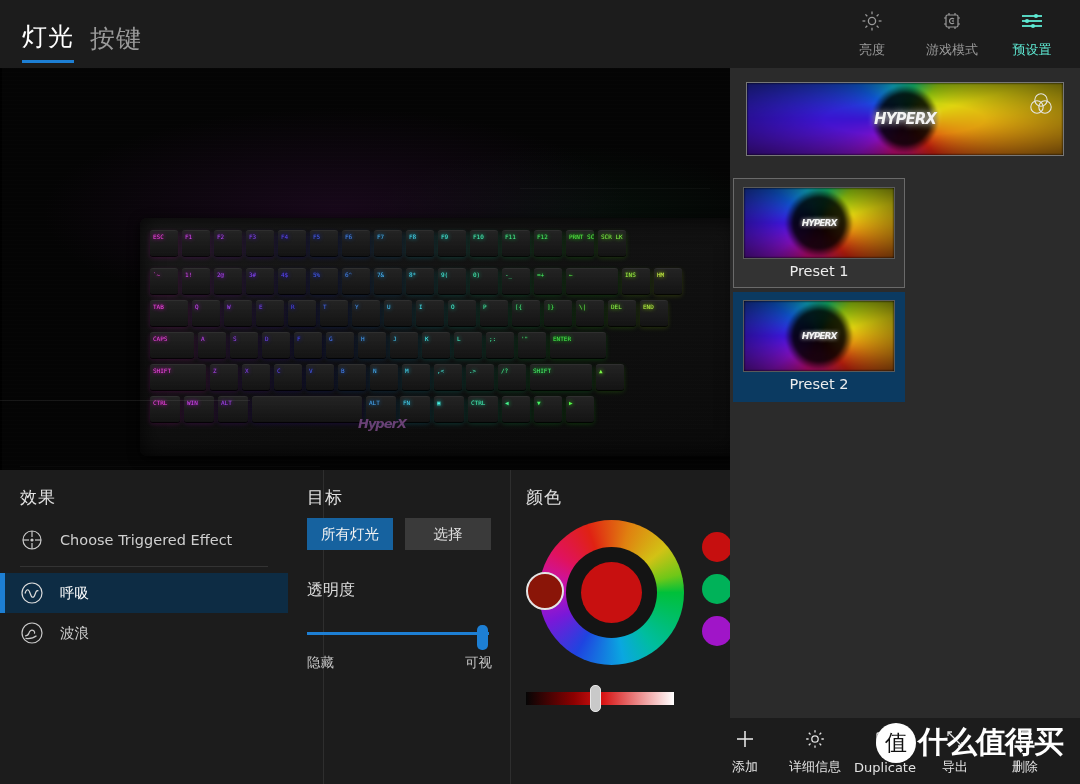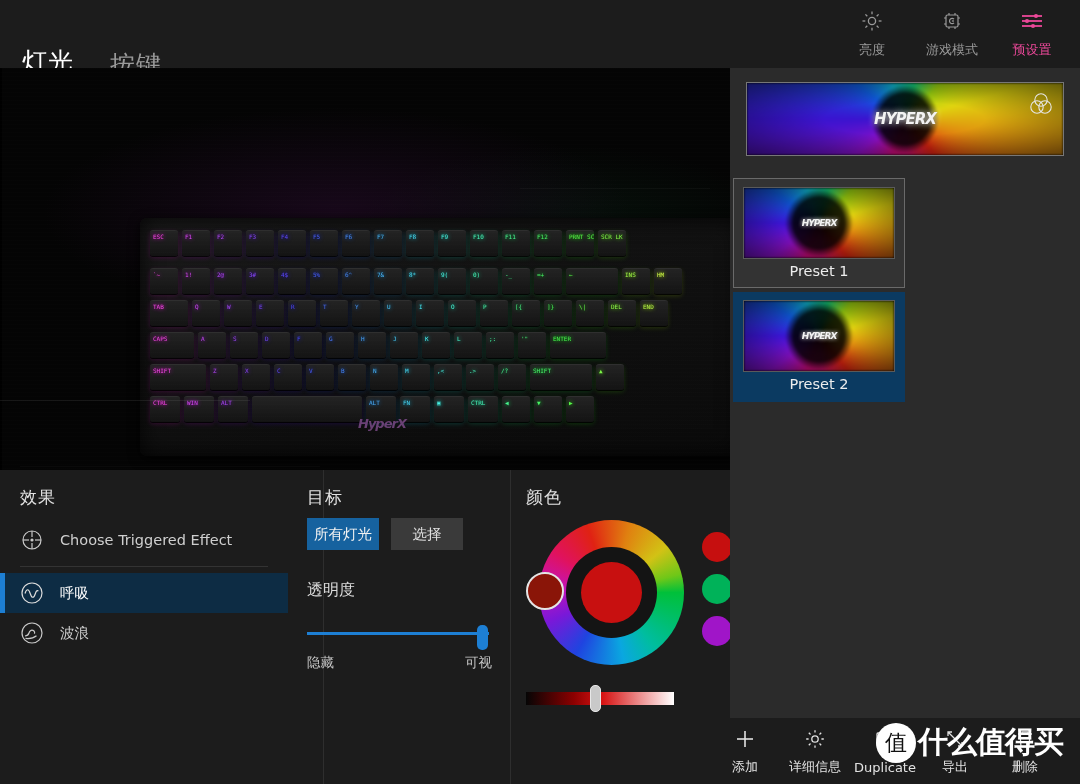--- a/index.html
+++ b/index.html
@@ -7,29 +7,29 @@
   body {
     background:#1c1c1c;
     font-family:"Liberation Sans","DejaVu Sans",sans-serif;
     color:#d8d8d8;
     -webkit-font-smoothing:antialiased;
   }
   #app { position:relative; width:1080px; height:784px; background:#1c1c1c; }
 
   
   .topbar { position:absolute; left:0; top:0; width:1080px; height:68px; background:#1c1c1c; }
-  .tabs { position:absolute; left:22px; top:20px; display:flex; gap:36px; align-items:flex-end;margin-top:25px; }
+  .tabs { position:absolute; left:22px; top:20px; display:flex; gap:16px; align-items:center; }
   .tab { font-size:25px; color:#9a9a9a; padding-bottom:7px; cursor:pointer; letter-spacing:1px;
          font-family:"DejaVu Sans","Liberation Sans",sans-serif; }
   .tab.active { color:#ffffff; border-bottom:3px solid #1d7fd4; }
 
   .topicons { position:absolute; right:8px; top:8px; display:flex; gap:0px; }
   .topicon { width:80px; display:flex; flex-direction:column; align-items:center; gap:7px;
              cursor:pointer; color:#9a9a9a; }
-  .topicon.active { color:#ec4899; }
+  .topicon.active { color:#5eead4; }
   .topicon .glyph { height:26px; display:flex; align-items:center; justify-content:center; }
   .topicon .lbl { font-size:13px; font-family:"DejaVu Sans","Liberation Sans",sans-serif; }
 
   
   .preview { position:absolute; left:0; top:68px; width:730px; height:402px;
              background:#000; overflow:hidden; }
   .kbshadow { position:absolute; left:2px; top:0; width:728px; height:402px;
               background:
                 radial-gradient(ellipse 420px 150px at 46% 36%, rgba(40,12,45,0.55), transparent 70%),
                 radial-gradient(ellipse 300px 120px at 78% 40%, rgba(10,35,20,0.45), transparent 70%),
@@ -67,21 +67,21 @@
   .eff-item.selected { background:#0d2c44; color:#ffffff; }
   .eff-item.selected::before { content:""; position:absolute; left:0; top:0; width:5px;
                                height:100%; background:#1d7fd4; }
   .eff-item .ico { width:28px; height:28px; display:flex; align-items:center; justify-content:center;
                    flex:0 0 28px; }
   .eff-div { height:1px; background:#333; margin:6px 20px 6px 20px; }
 
   .p-target { left:289px; width:222px; border-right:1px solid #2e2e2e; }
   .p-target h3 { position:absolute; left:18px; top:16px; }
   .btnrow { position:absolute; left:18px; top:48px; display:flex; gap:12px; }
-  .btn { width:72px; height:32px; display:flex; align-items:center; justify-content:center;
+  .btn { width:86px; height:32px; display:flex; align-items:center; justify-content:center;
          font-size:14.5px; cursor:pointer; font-family:Liberation Mono, monospace; }
   .btn.primary { background:#16629f; color:#f2f2f2; }
   .btn.secondary { background:#3a3a3a; color:#e0e0e0; }
   .opl { position:absolute; left:18px; top:110px; font-size:16px; color:#dcdcdc;
          font-family:"DejaVu Sans","Liberation Sans",sans-serif; }
   .slider { position:absolute; left:18px; top:155px; width:182px; height:16px; cursor:pointer; }
   .slider .track { position:absolute; left:0; top:7px; width:182px; height:3px; background:#1d7fd4; }
   .slider .thumb { position:absolute; left:170px; top:0; width:11px; height:25px;
                    border-radius:5px; background:#1d7fd4; }
   .sl-ends { position:absolute; left:18px; top:184px; width:185px; display:flex;

